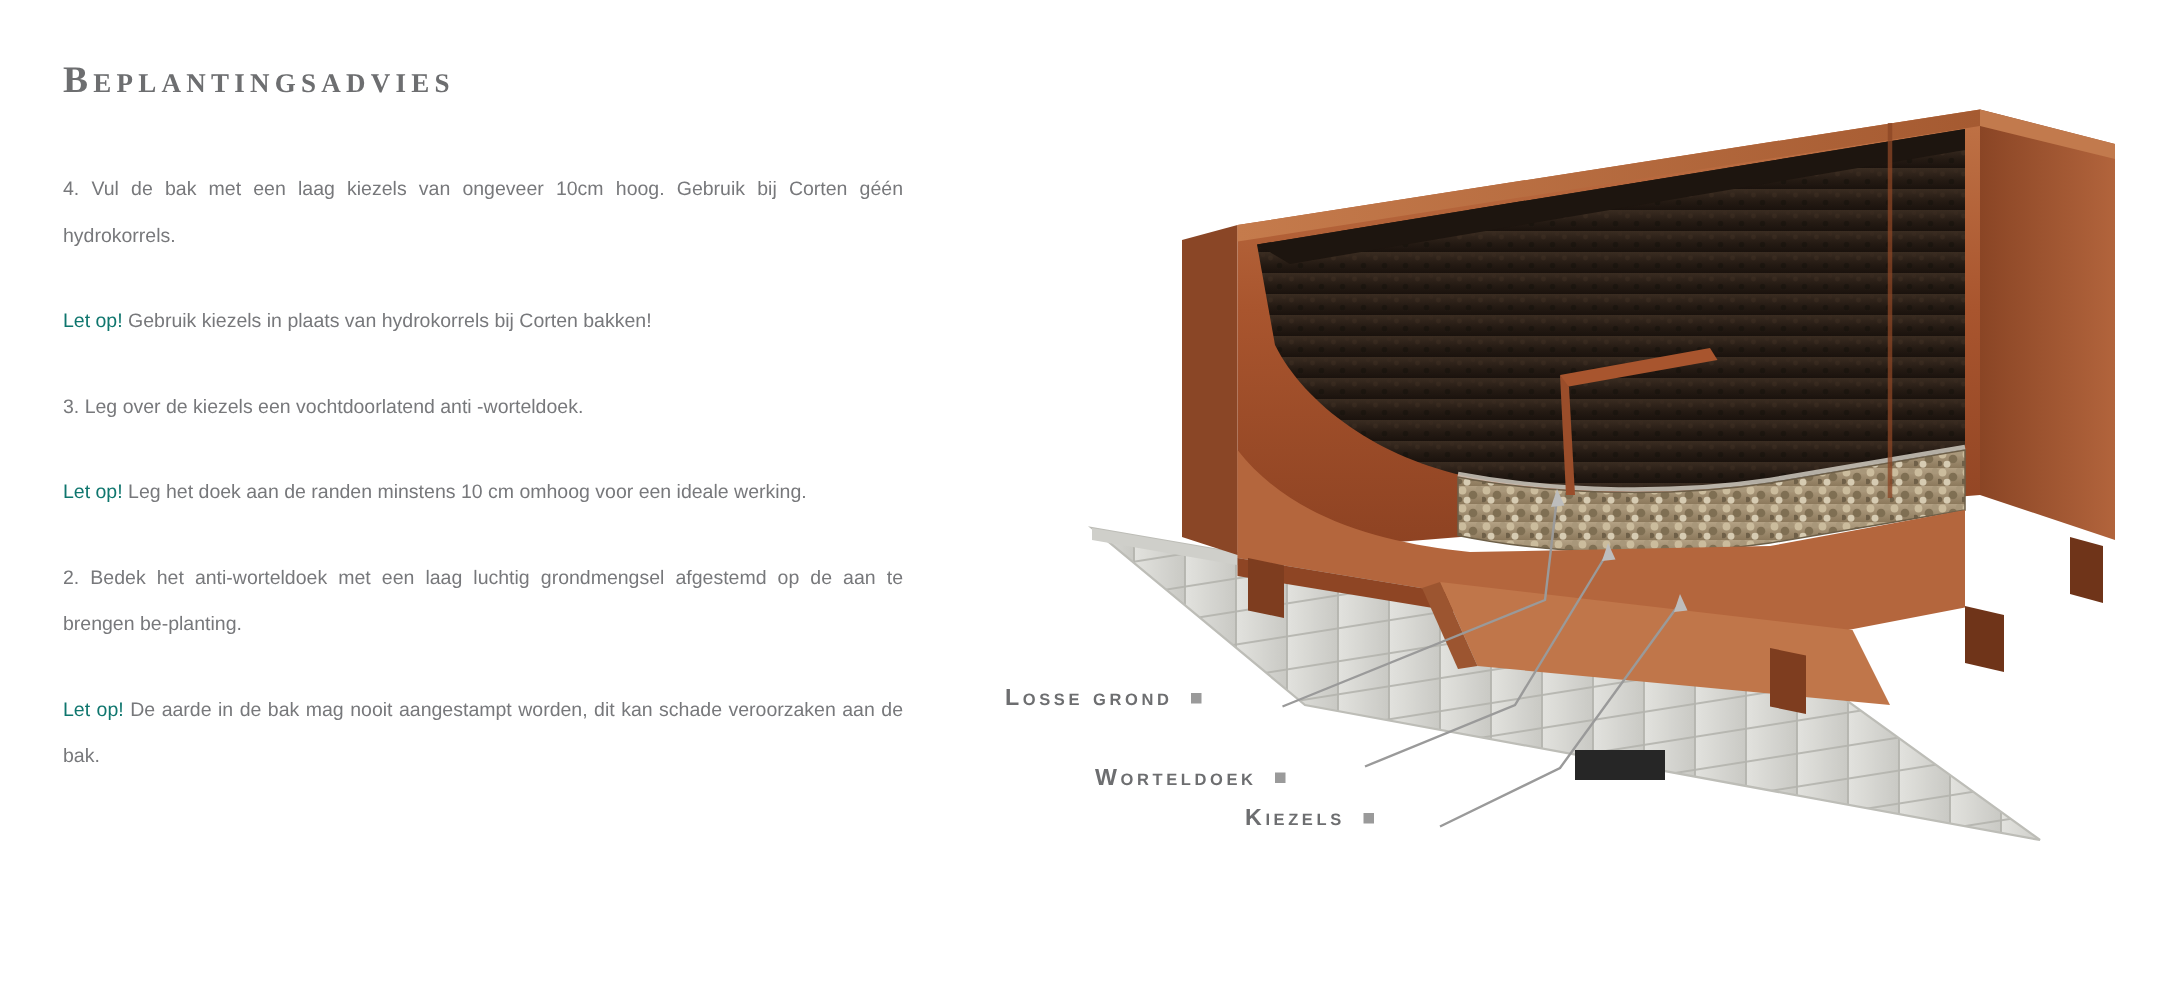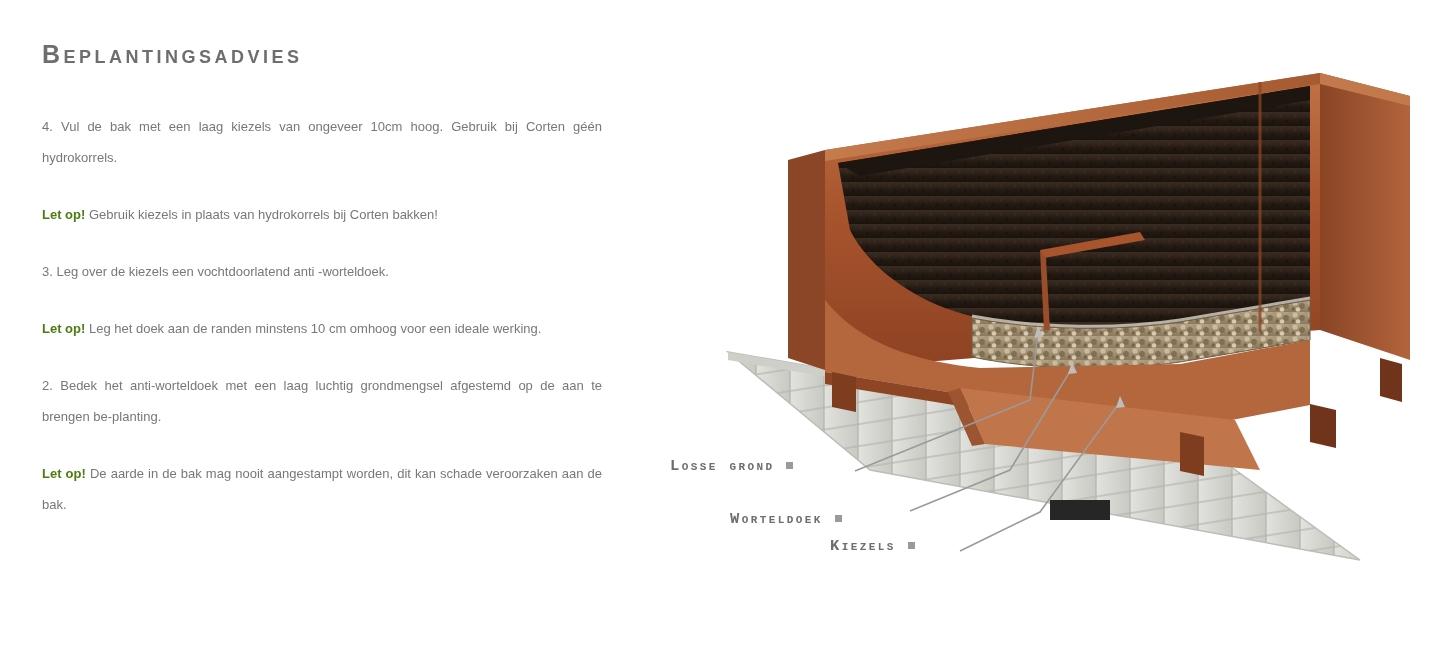--- a/index.html
+++ b/index.html
@@ -31,45 +31,45 @@
   }
 
   .page-title {
     font-size: 25px;
     font-weight: bold;
     letter-spacing: 3.5px;
     color: #6d6e70;
     margin: 0 0 42px 0;
     font-variant: small-caps;
     text-transform: none;
+    font-family: Liberation Serif, serif;
   }
 
   .para {
     font-size: 13px;
     line-height: 31px;
     color: #77787b;
     margin: 0 0 26px 0;
     text-align: justify;
     text-justify: inter-word;
     font-weight: 400;
   }
   .para.last { margin-bottom: 0; }
   .para .note {
-    color: #4d7c0f;
-    font-weight: bold;
+    color: #0f766e;
+    font-weight: normal;
   }
 
   
   .illus {
     position: absolute;
     left: 620px;
     top: 0;
     width: 828px;
     height: 492px;
-    font-family: Liberation Mono, monospace;
   }
 
   .illus svg { display: block; }
 
   
   .callout {
     position: absolute;
     font-size: 15.5px;
     font-weight: bold;
     letter-spacing: 2.4px;

